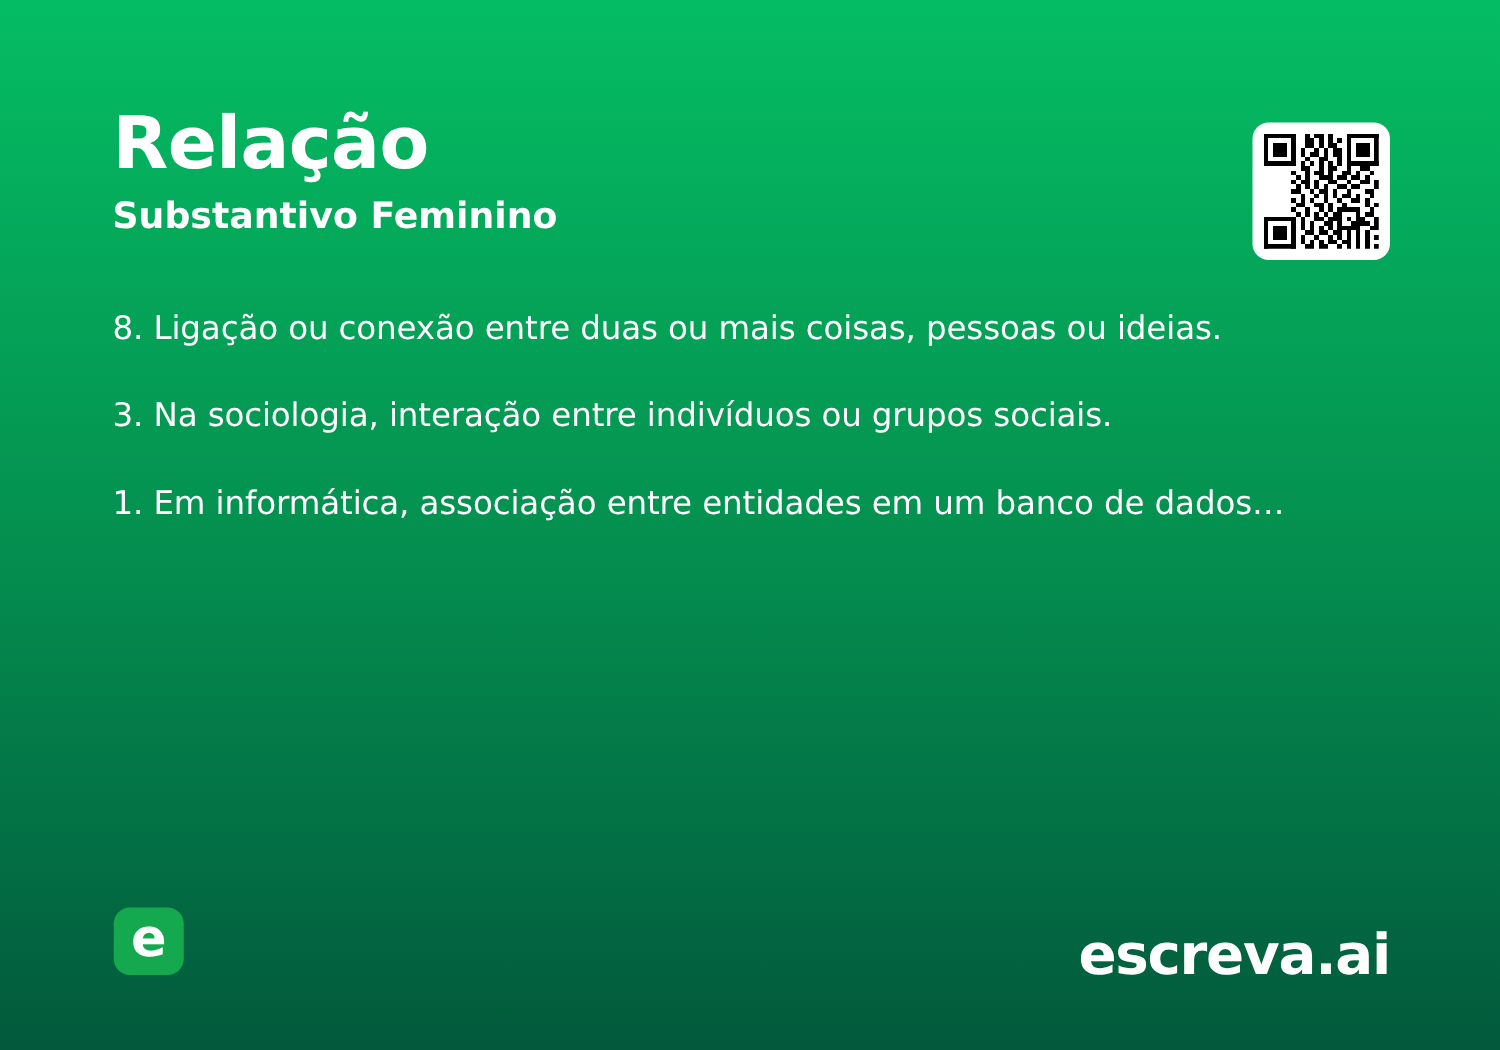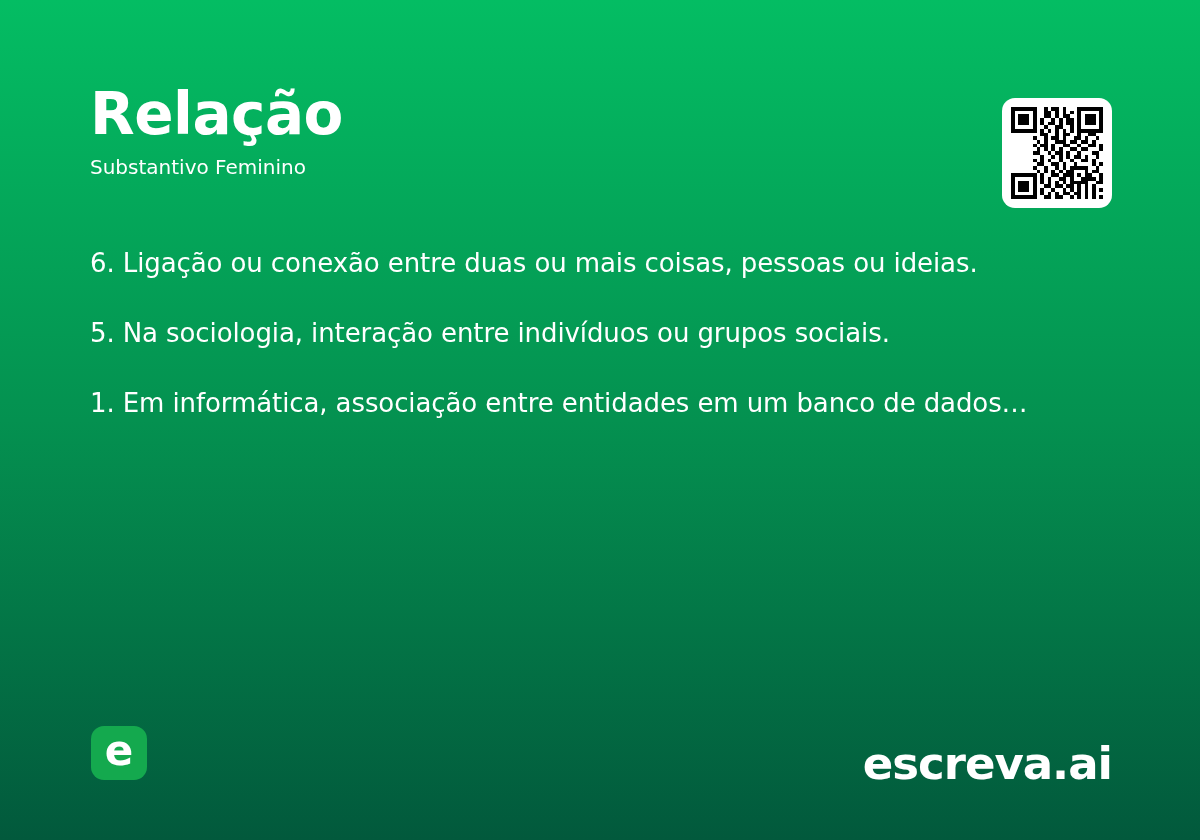--- a/index.html
+++ b/index.html
@@ -39,22 +39,22 @@
     font-weight: 700;
     line-height: 1.05;
     letter-spacing: -0.5px;
     margin: 0;
     color: #ffffff;
     white-space: nowrap;
   }
 
   .word-class {
     font-family: "DejaVu Sans", sans-serif;
-    font-size: 20px;
-    font-weight: 400;
+    font-size: 29px;
+    font-weight: 700;
     line-height: 1.2;
     margin: 10px 0 0 0;
     color: #ffffff;
     white-space: nowrap;
   }
 
   
   .qr-card {
     position: absolute;
     left: 1002px;
@@ -292,22 +292,22 @@
           <rect x="12" y="24" width="2" height="1"></rect>
         <rect x="16" y="24" width="1" height="1"></rect>
           <rect x="18" y="24" width="1" height="1"></rect>
         <rect x="20" y="24" width="1" height="1"></rect>
           <rect x="24" y="24" width="1" height="1"></rect>
       </g>
     </svg>
   </div>
 
   <div class="definitions">
-    <p class="definition">6. Ligação ou conexão entre duas ou mais coisas, pessoas ou ideias.</p>
-    <p class="definition">5. Na sociologia, interação entre indivíduos ou grupos sociais.</p>
+    <p class="definition">8. Ligação ou conexão entre duas ou mais coisas, pessoas ou ideias.</p>
+    <p class="definition">3. Na sociologia, interação entre indivíduos ou grupos sociais.</p>
     <p class="definition">1. Em informática, associação entre entidades em um banco de dados…</p>
   </div>
 
   <div class="footer">
     <div class="brand-mark">
       <span class="brand-mark-letter">e</span>
     </div>
     <div class="brand-name">escreva.ai</div>
   </div>
 

